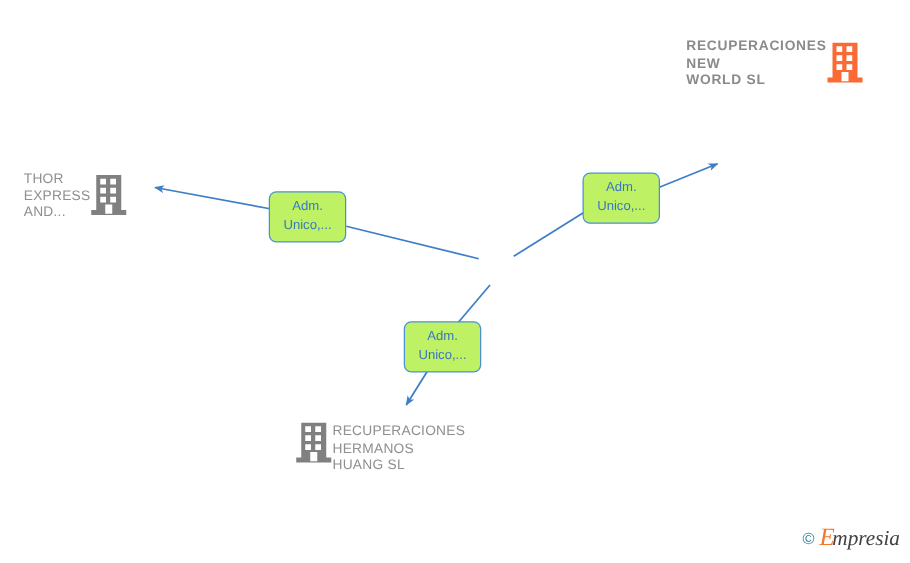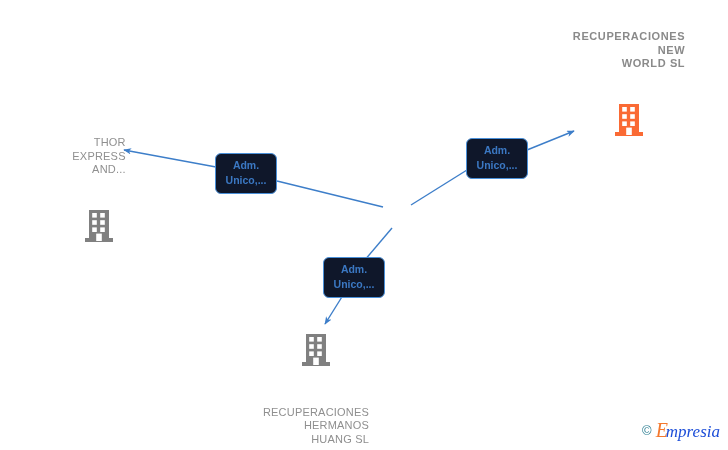--- a/index.html
+++ b/index.html
@@ -21,27 +21,25 @@
   #edge-layer {
     position: absolute;
     left: 0;
     top: 0;
     width: 728px;
     height: 450px;
   }
   .node {
     position: absolute;
     display: flex;
-    flex-direction: column;
     align-items: center;
     width: 160px;
     margin-left: -80px;
-    text-align: right;
+    text-align: left;
     line-height: 13.5px;
-    gap: 29px;
   }
   .node-label {
     font-size: 11px;
     color: #8f8f8f;
     letter-spacing: 0.2px;
     white-space: pre-line;
   }
   .node-label.focus {
     font-weight: bold;
     color: #8a8a8a;
@@ -57,31 +55,30 @@
   .node.label-above .node-icon { order: 2; margin-top: 4px; }
   .node.label-above .node-label { order: 1; }
   .node.label-below .node-icon { order: 1; }
   .node.label-below .node-label { order: 2; margin-top: 5px; }
 
   .edge-label {
     position: absolute;
     box-sizing: border-box;
     border: 1px solid #4a90d9;
     border-radius: 6px;
-    background: #0f172a;
+    background: #bef264;
     color: #3b78c3;
     font-size: 10.5px;
     line-height: 15px;
     padding: 4px 6px 5px 6px;
     text-align: center;
     white-space: pre-line;
     width: 62px;
     margin-left: -31px;
     margin-top: -20px;
-    font-weight: bold;
   }
   #watermark {
     position: absolute;
     right: 8px;
     bottom: 8px;
     display: flex;
     align-items: center;
     gap: 4px;
     font-size: 17px;
     font-style: italic;
@@ -91,21 +88,21 @@
     color: #2d7f93;
     font-size: 13px;
     font-style: normal;
     font-family: "Liberation Sans", sans-serif;
   }
   #watermark .brand-e {
     color: #f4782d;
     font-size: 20px;
   }
   #watermark .brand-rest {
-    color: #1d4ed8;
+    color: #404040;
     margin-left: -2px;
   }
 </style>
 </head>
 <body>
 
 <div id="graph-canvas">
 
   <svg id="edge-layer" viewBox="0 0 728 450" width="728" height="450" xmlns="http://www.w3.org/2000/svg">
     <defs>

